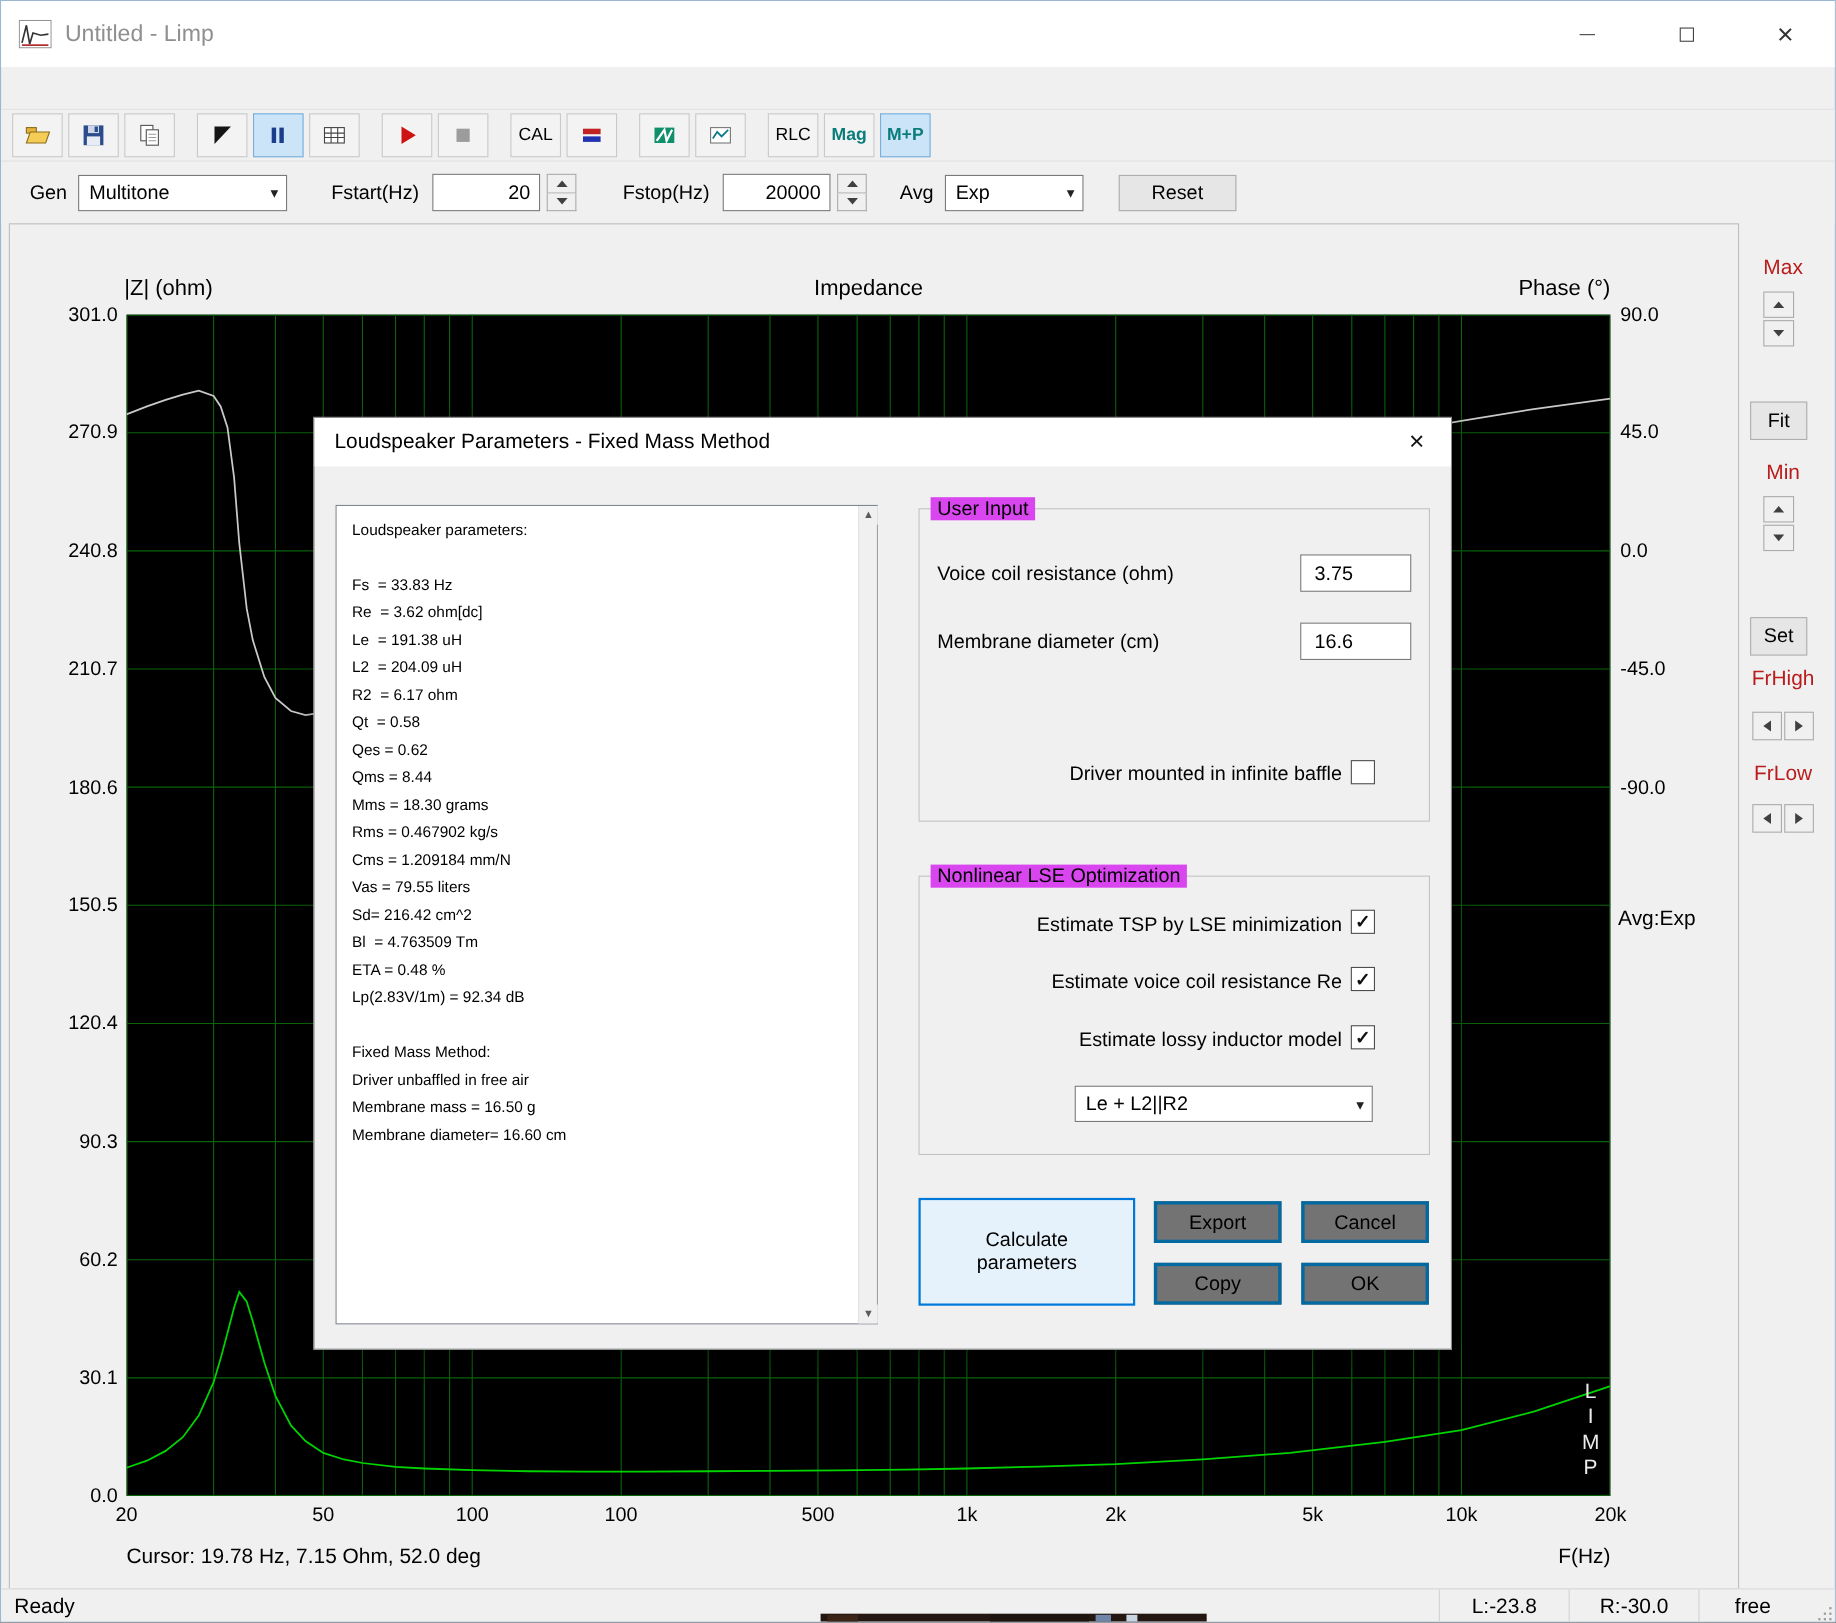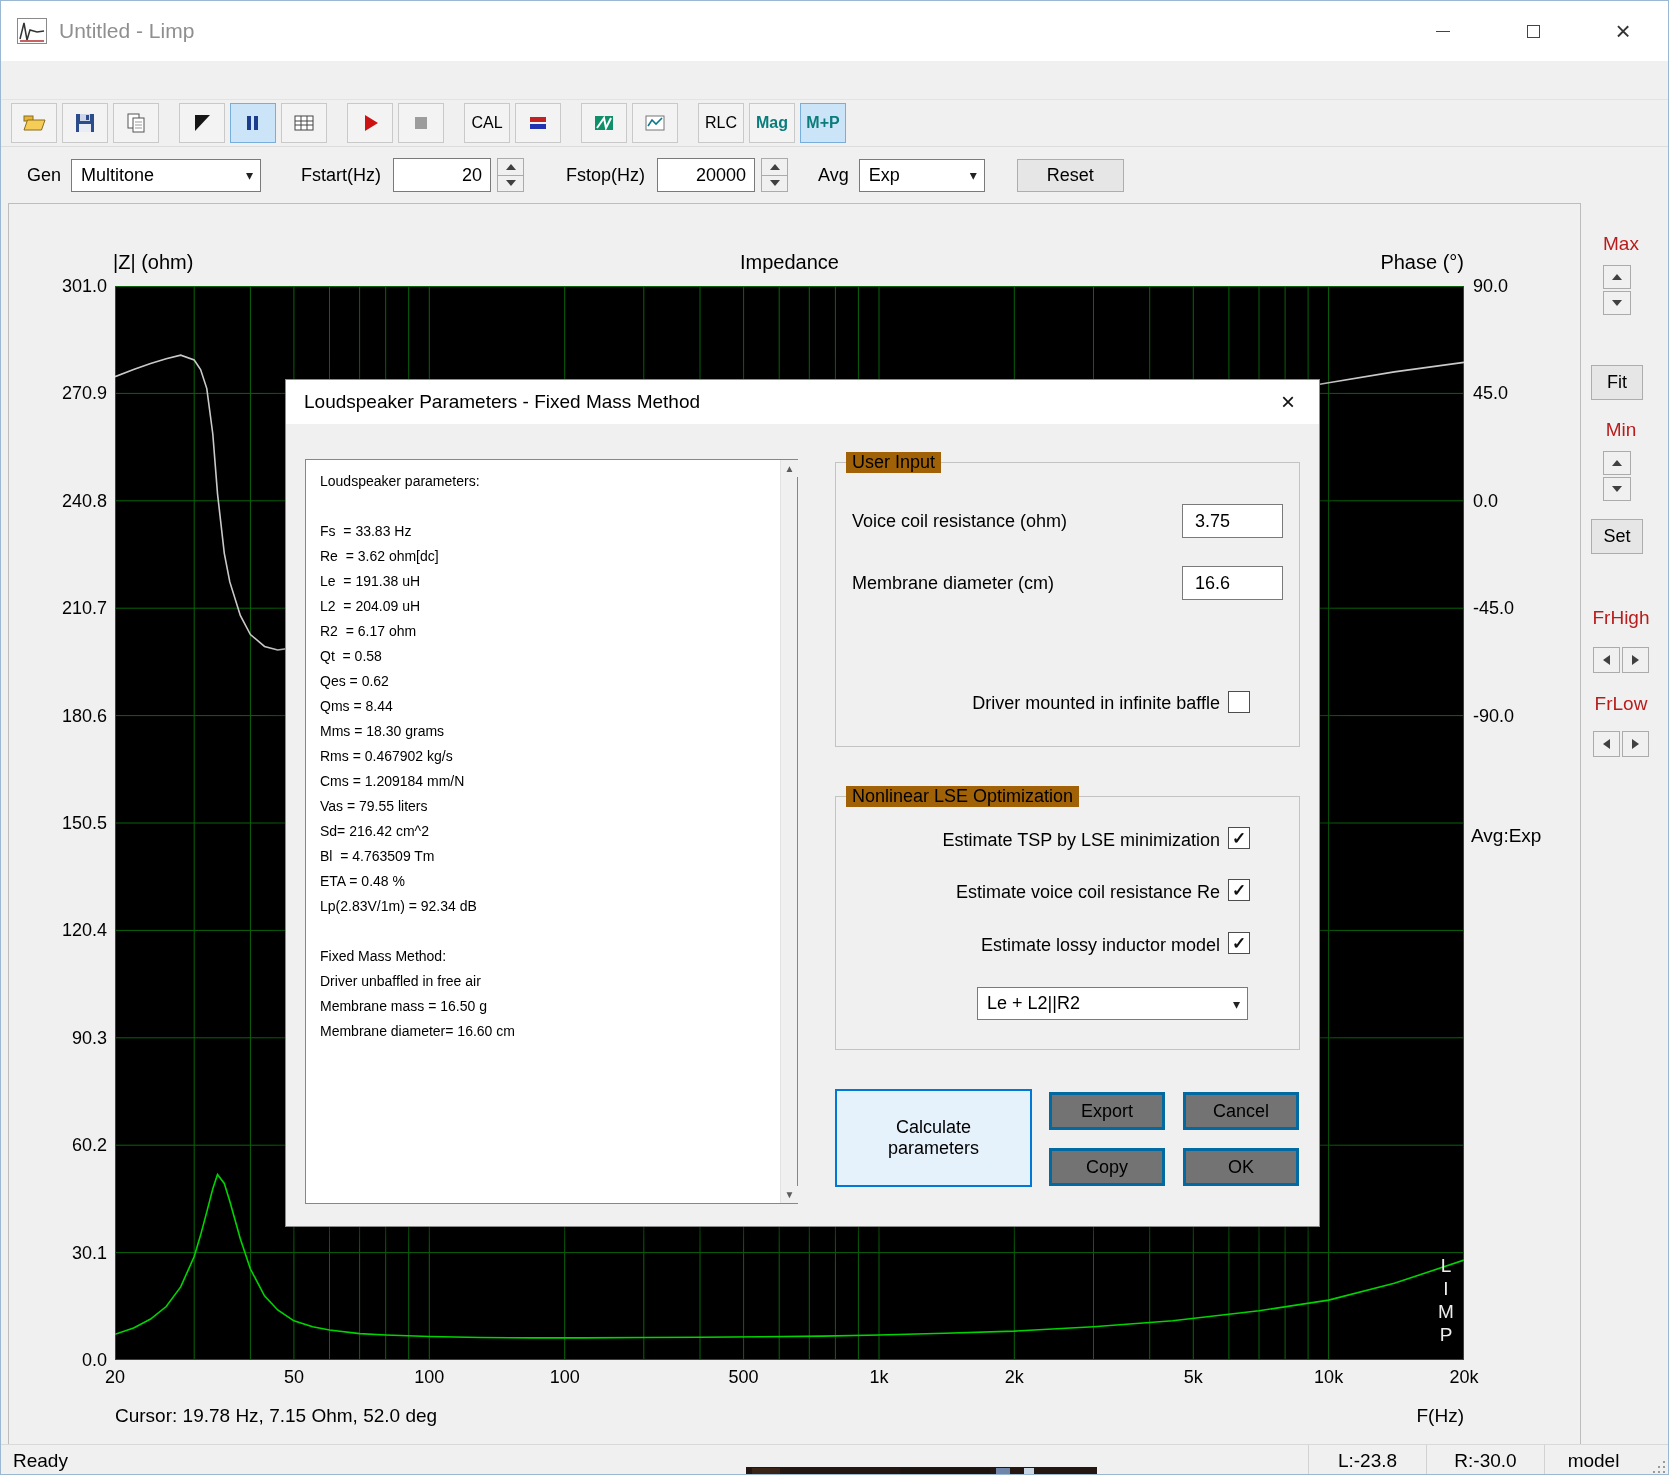--- a/index.html
+++ b/index.html
@@ -64,21 +64,21 @@
   
   .dialog { position:absolute; left:284px; top:378px; width:1035px; height:848px; background:#f0f0f0; border:1px solid #8c8c8c; box-shadow:3px 6px 22px rgba(0,0,0,0.45); z-index:20; }
   .dlg-titlebar { position:absolute; left:0; top:0; width:100%; height:44px; background:#ffffff; display:flex; align-items:center; }
   .dlg-title { font-size:19px; color:#000; margin-left:18px; }
   .dlg-close { margin-left:auto; width:62px; height:44px; display:flex; align-items:center; justify-content:center; font-size:24px; color:#111; }
   .params-box { position:absolute; left:19px; top:79px; width:493px; height:745px; background:#fff; border:1px solid #828790; }
   .params-text { position:absolute; left:0; top:0; right:17px; bottom:0; padding:9px 0 0 14px; font-size:14px; line-height:25px; color:#000; white-space:pre; overflow:hidden; }
   .vscroll { position:absolute; right:0; top:0; width:17px; height:100%; background:#f0f0f0; border-left:1px solid #e2e2e2; }
   .vs-arrow { position:absolute; left:0; width:17px; height:17px; display:flex; align-items:center; justify-content:center; font-size:10px; color:#5c5c5c; background:#f0f0f0; }
   .groupbox { position:absolute; border:1px solid #c3c3c3; }
-  .group-title { position:absolute; top:-11px; left:10px; background:#a16207; padding:0 6px; font-size:18px; color:#000; }
+  .group-title { position:absolute; top:-11px; left:10px; background:#d946ef; padding:0 6px; font-size:18px; color:#000; }
   .fld-row { position:absolute; left:16px; right:16px; height:34px; display:flex; align-items:center; }
   .fld-label { font-size:18px; color:#000; }
   .fld-input { position:absolute; right:0; width:101px; height:34px; border:1px solid #7a7a7a; background:#fff; font-size:18px; padding-left:12px; font-family:"Liberation Sans",sans-serif; }
   .chk-row-label { position:absolute; left:16px; width:368px; text-align:right; font-size:18px; color:#000; line-height:24px; }
   .checkbox { position:absolute; width:22px; height:22px; background:#fff; border:1px solid #4d4d4d; display:flex; align-items:center; justify-content:center; font-size:17px; font-weight:bold; color:#111; line-height:1; }
   .dlg-btn { position:absolute; background:#737373; border:3px solid #0369a1; font-size:18px; font-family:"Liberation Sans",sans-serif; display:flex; align-items:center; justify-content:center; text-align:center; color:#000; }
   .dlg-btn.default { border:2px solid #0078d7; background:#e5f1fb; }
 
   
   .statusbar { position:absolute; left:0; top:1443px; width:100%; height:32px; background:#f0f0f0; border-top:1px solid #d9d9d9; display:flex; align-items:center; font-size:19px; color:#000; }
@@ -298,21 +298,21 @@
       <i class="tri-down"></i>
     </div>
   <div class="push-btn side-btn" style="left:1590px; top:364px;">Fit</div>
   <div class="side-label" style="left:1596px; top:418px; width:48px;">Min</div>
   <div class="side-spin" style="left:1602px; top:450px;">
       <i class="tri-up"></i>
     </div>
   <div class="side-spin" style="left:1602px; top:476px;">
       <i class="tri-down"></i>
     </div>
-  <div class="push-btn side-btn" style="left:1590px; top:518px;">Set</div>
+  <div class="push-btn side-btn" style="left:1590px; top:560px;">Set</div>
   <div class="side-label" style="left:1586px; top:606px; width:68px;">FrHigh</div>
   <div class="arrow-btn" style="left:1592px; top:646px;">
       <i class="tri-left"></i>
     </div>
   <div class="arrow-btn" style="left:1621px; top:646px;">
       <i class="tri-right"></i>
     </div>
   <div class="side-label" style="left:1586px; top:692px; width:68px;">FrLow</div>
   <div class="arrow-btn" style="left:1592px; top:730px;">
       <i class="tri-left"></i>
@@ -402,21 +402,21 @@
     <div class="dlg-btn" style="left:897px; top:712px; width:116px; height:38px;">Cancel</div>
     <div class="dlg-btn" style="left:763px; top:768px; width:116px; height:38px;">Copy</div>
     <div class="dlg-btn" style="left:897px; top:768px; width:116px; height:38px;">OK</div>
   </div>
 
   <div class="statusbar">
     <span class="status-left">Ready</span>
     <span style="flex:1;"></span>
     <div class="status-cell" style="width:118px;">L:-23.8</div>
     <div class="status-cell" style="width:118px;">R:-30.0</div>
-    <div class="status-cell" style="width:98px;">model</div>
+    <div class="status-cell" style="width:98px;">free</div>
     <div class="grip">
       <svg width="18" height="18" viewBox="0 0 18 18">
         <g fill="#9a9a9a">
             <rect x="13" y="13" width="2" height="2"></rect>
             <rect x="13" y="8" width="2" height="2"></rect>
             <rect x="13" y="3" width="2" height="2"></rect>
             <rect x="8" y="13" width="2" height="2"></rect>
             <rect x="8" y="8" width="2" height="2"></rect>
             <rect x="3" y="13" width="2" height="2"></rect>
           </g>

